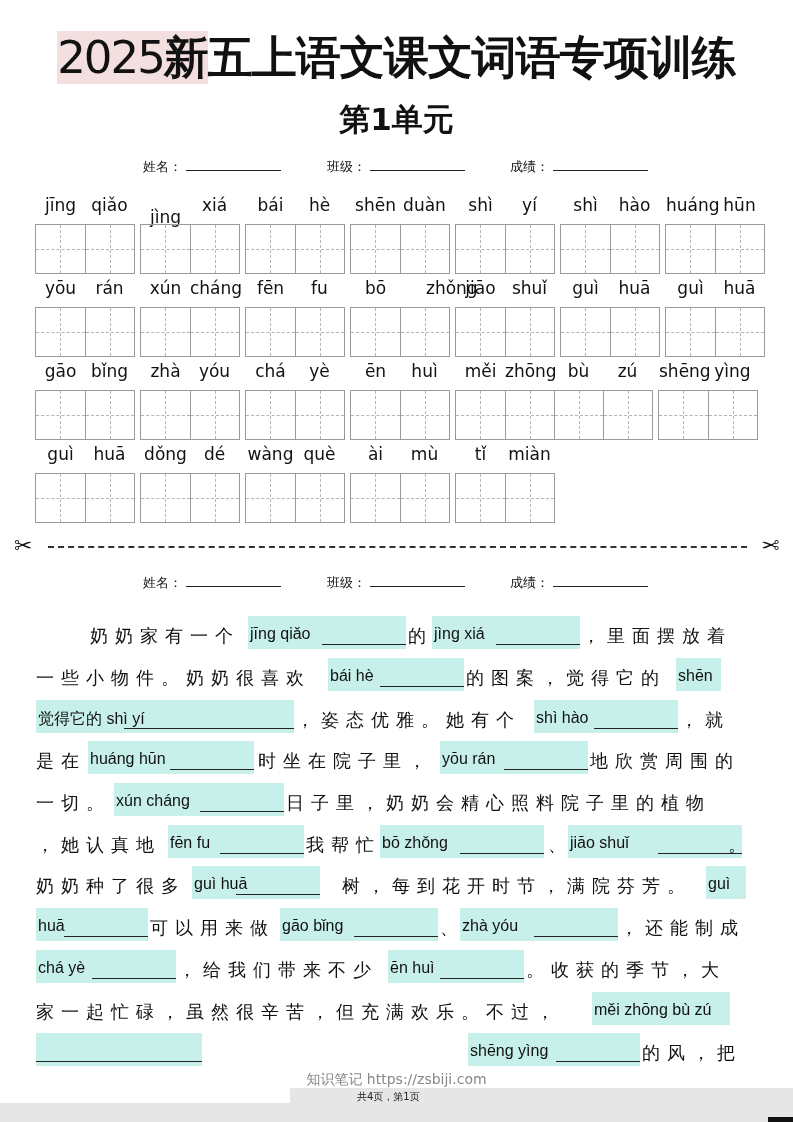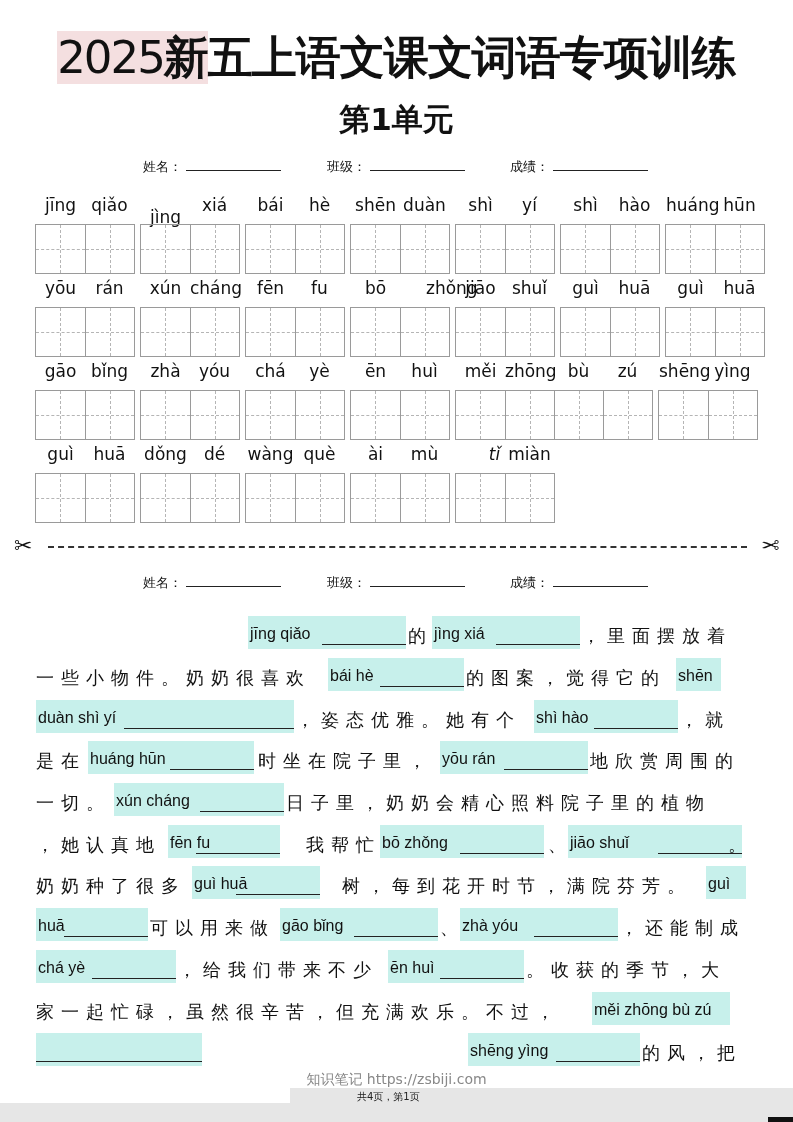--- a/index.html
+++ b/index.html
@@ -188,21 +188,21 @@
     </div>
     <div class="py-row" style="top: 444px;">
       <span class="py" style="left: 1px;">guì</span>
       <span class="py" style="left: 50px;">huā</span>
       <span class="py" style="left: 106px;">dǒng</span>
       <span class="py" style="left: 155px;">dé</span>
       <span class="py" style="left: 211px;">wàng</span>
       <span class="py" style="left: 260px;">què</span>
       <span class="py" style="left: 316px;">ài</span>
       <span class="py" style="left: 365px;">mù</span>
-      <span class="py" style="left: 435px; font-style: italic;">tǐ</span>
+      <span class="py" style="left: 421px;">tǐ</span>
       <span class="py" style="left: 470px;">miàn</span>
     </div>
     <div class="grid-row" style="top: 473px;">
       <div class="group" style="left: 0px;">
         <div class="cell"></div>
         <div class="cell"></div>
       </div>
       <div class="group" style="left: 105px;">
         <div class="cell"></div>
         <div class="cell"></div>
@@ -229,20 +229,21 @@
 </div>
 
 <div class="abs info" style="top:574px">
   <span class="field" style="left:143px"><span>姓名：</span><span class="line"></span></span>
   <span class="field" style="left:327px"><span>班级：</span><span class="line"></span></span>
   <span class="field" style="left:510px"><span>成绩：</span><span class="line"></span></span>
 </div>
 
 <div class="para" id="para" style="top:616px">
     <div class="pline" style="top: 0px; width: 710px;">
+      <span class="cn" style="left: 54px;">奶奶家有一个</span>
       <span class="blank" style="left: 212px; width: 158px;">
         <span class="pin">jīng qiǎo</span>
         <span class="ul" style="width: 84px;"></span>
       </span>
       <span class="cn" style="left: 372px;">的</span>
       <span class="blank" style="left: 396px; width: 148px;">
         <span class="pin">jìng xiá</span>
         <span class="ul" style="width: 84px;"></span>
       </span>
       <span class="cn" style="left: 546px;">，里面摆放着</span>
@@ -253,21 +254,21 @@
         <span class="pin">bái hè</span>
         <span class="ul" style="width: 84px;"></span>
       </span>
       <span class="cn" style="left: 430px;">的图案，觉得它的</span>
       <span class="blank" style="left: 640px; width: 45px;">
         <span class="pin">shēn</span>
       </span>
     </div>
     <div class="pline" style="top: 84px; width: 710px;">
       <span class="blank" style="left: 0px; width: 258px;">
-        <span class="pin">duàn shì yí</span>
+        <span class="pin">觉得它的 shì yí</span>
         <span class="ul" style="width: 170px;"></span>
       </span>
       <span class="cn" style="left: 260px;">，姿态优雅。她有个</span>
       <span class="blank" style="left: 498px; width: 144px;">
         <span class="pin">shì hào</span>
         <span class="ul" style="width: 84px;"></span>
       </span>
       <span class="cn" style="left: 644px;">，就</span>
     </div>
     <div class="pline" style="top: 125px; width: 710px;">
@@ -286,21 +287,21 @@
     <div class="pline" style="top: 167px; width: 710px;">
       <span class="cn" style="left: 0px;">一切。</span>
       <span class="blank" style="left: 78px; width: 170px;">
         <span class="pin">xún cháng</span>
         <span class="ul" style="width: 84px;"></span>
       </span>
       <span class="cn" style="left: 250px;">日子里，奶奶会精心照料院子里的植物</span>
     </div>
     <div class="pline" style="top: 209px; width: 710px;">
       <span class="cn" style="left: 0px;">，她认真地</span>
-      <span class="blank" style="left: 132px; width: 112px;">
+      <span class="blank" style="left: 132px; width: 136px;">
         <span class="pin">fēn fu</span>
         <span class="ul" style="width: 84px;"></span>
       </span>
       <span class="cn" style="left: 270px;">我帮忙</span>
       <span class="blank" style="left: 344px; width: 164px;">
         <span class="pin">bō zhǒng</span>
         <span class="ul" style="width: 84px;"></span>
       </span>
       <span class="cn" style="left: 512px;">、</span>
       <span class="blank" style="left: 532px; width: 174px;">

